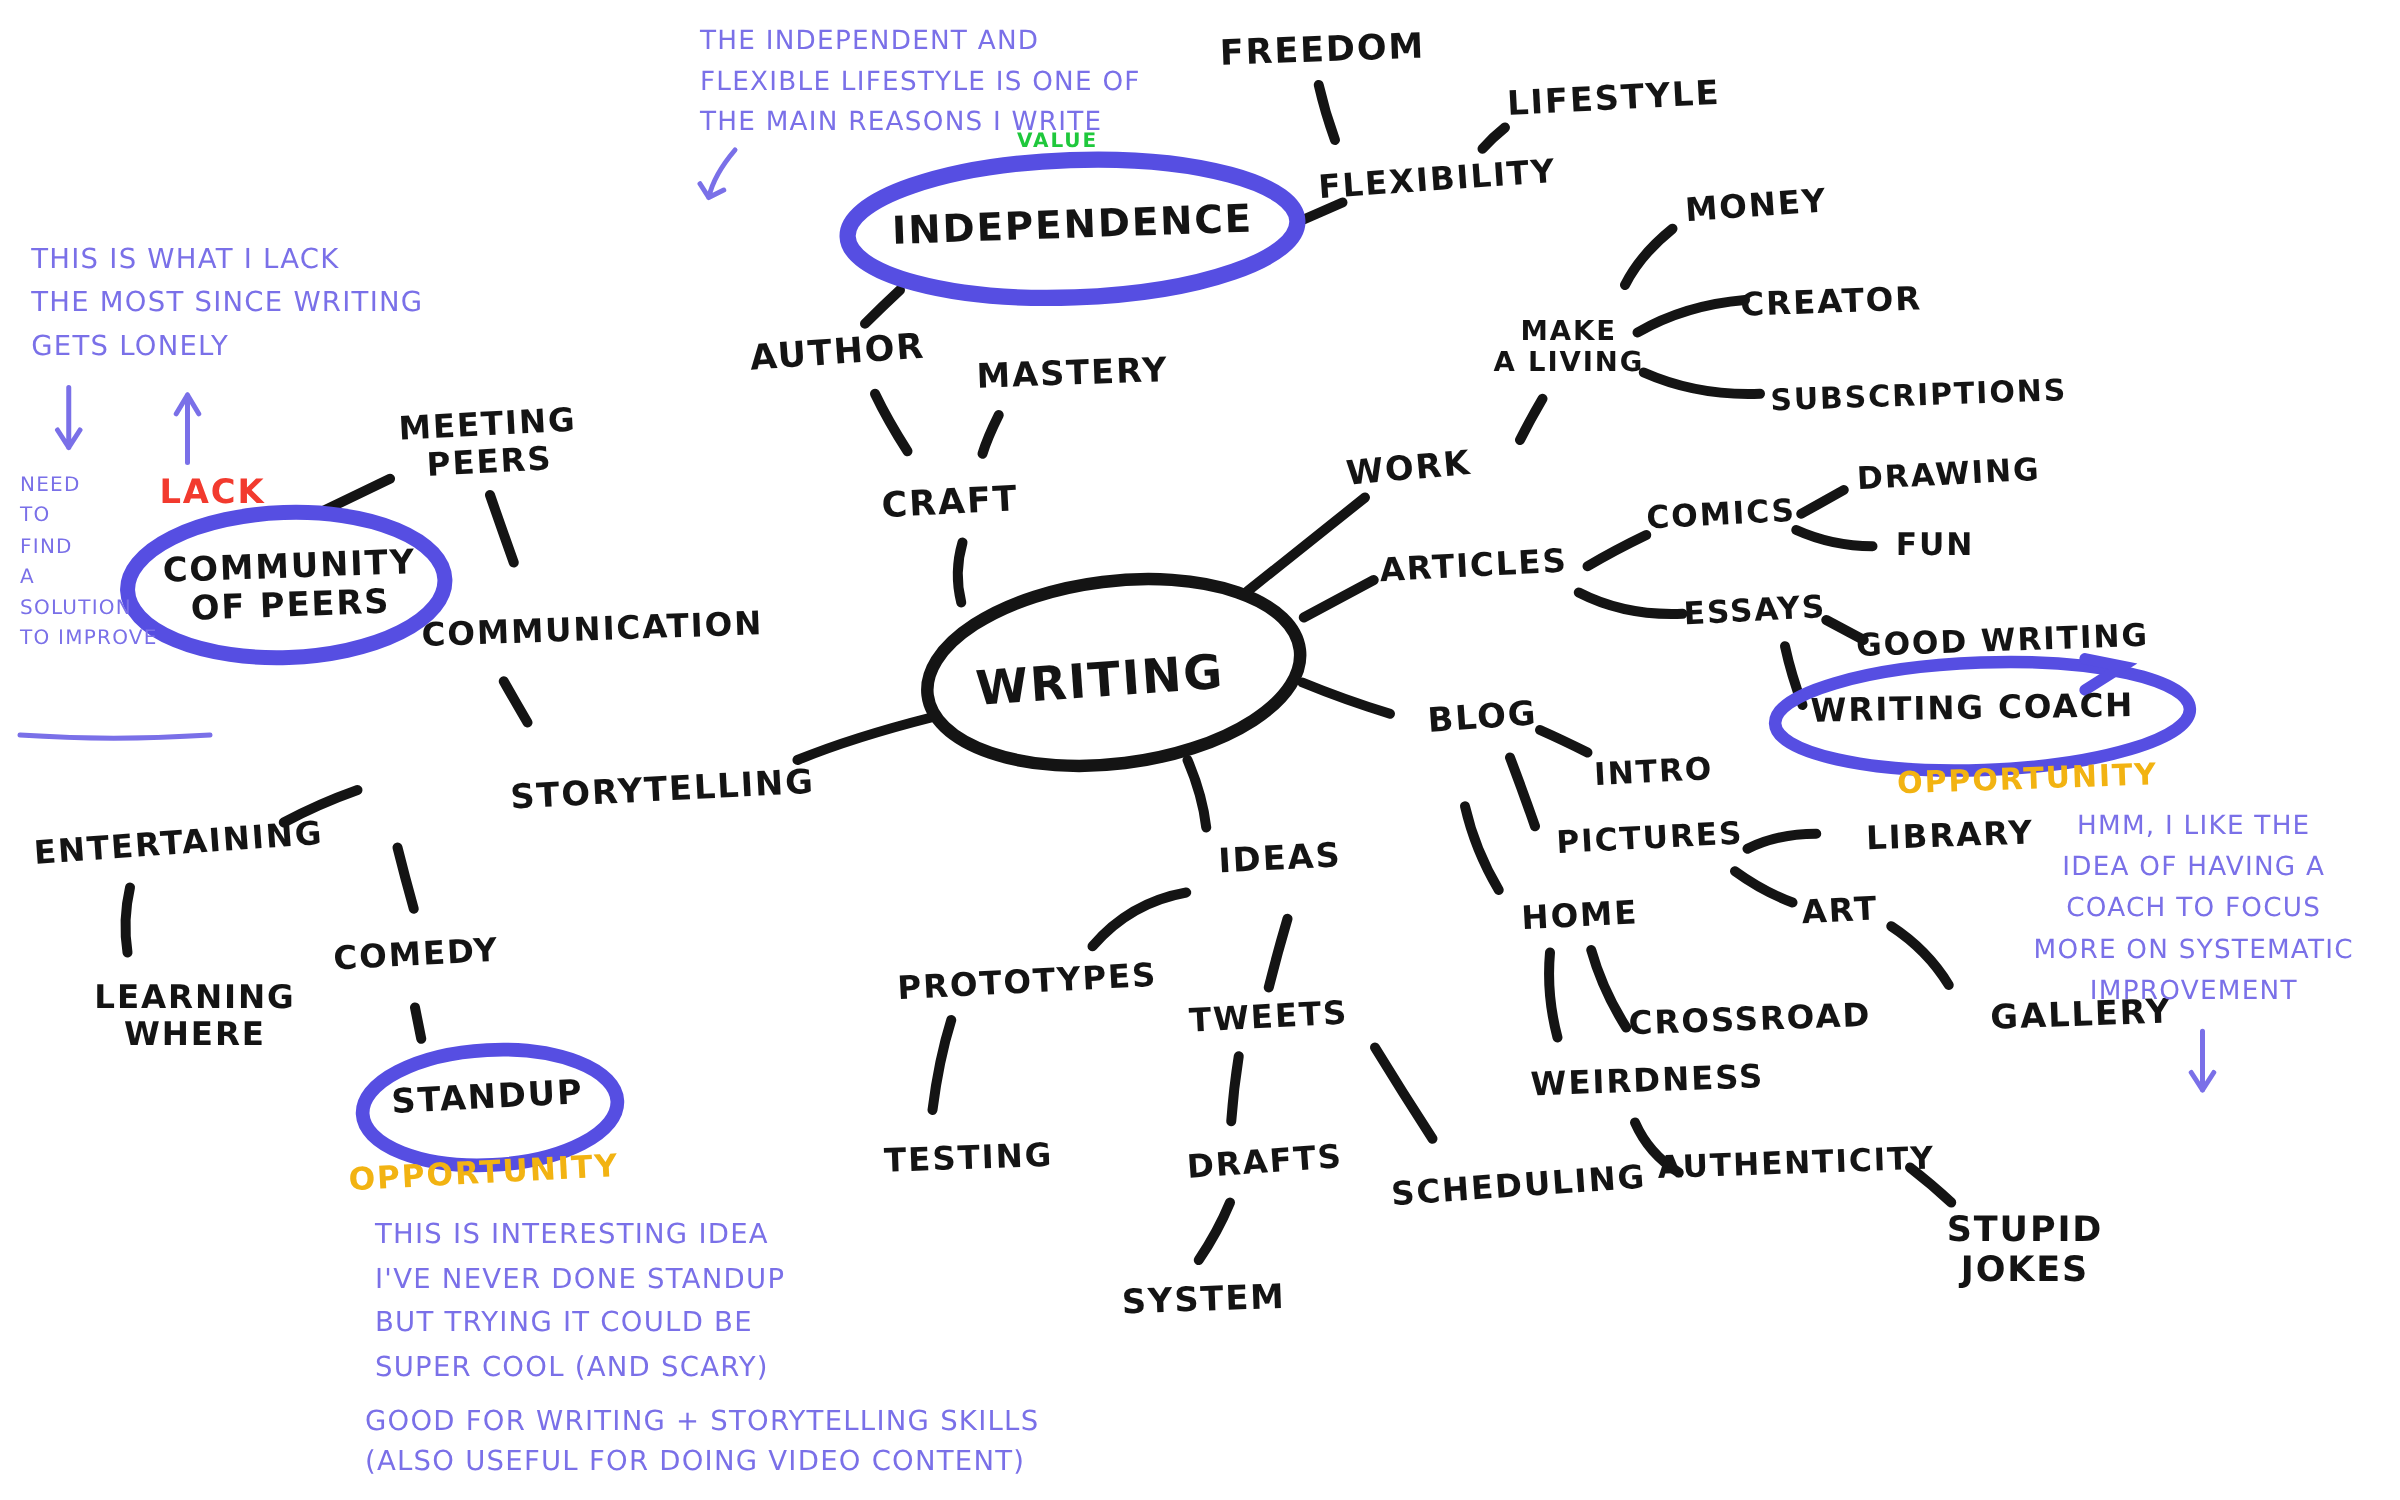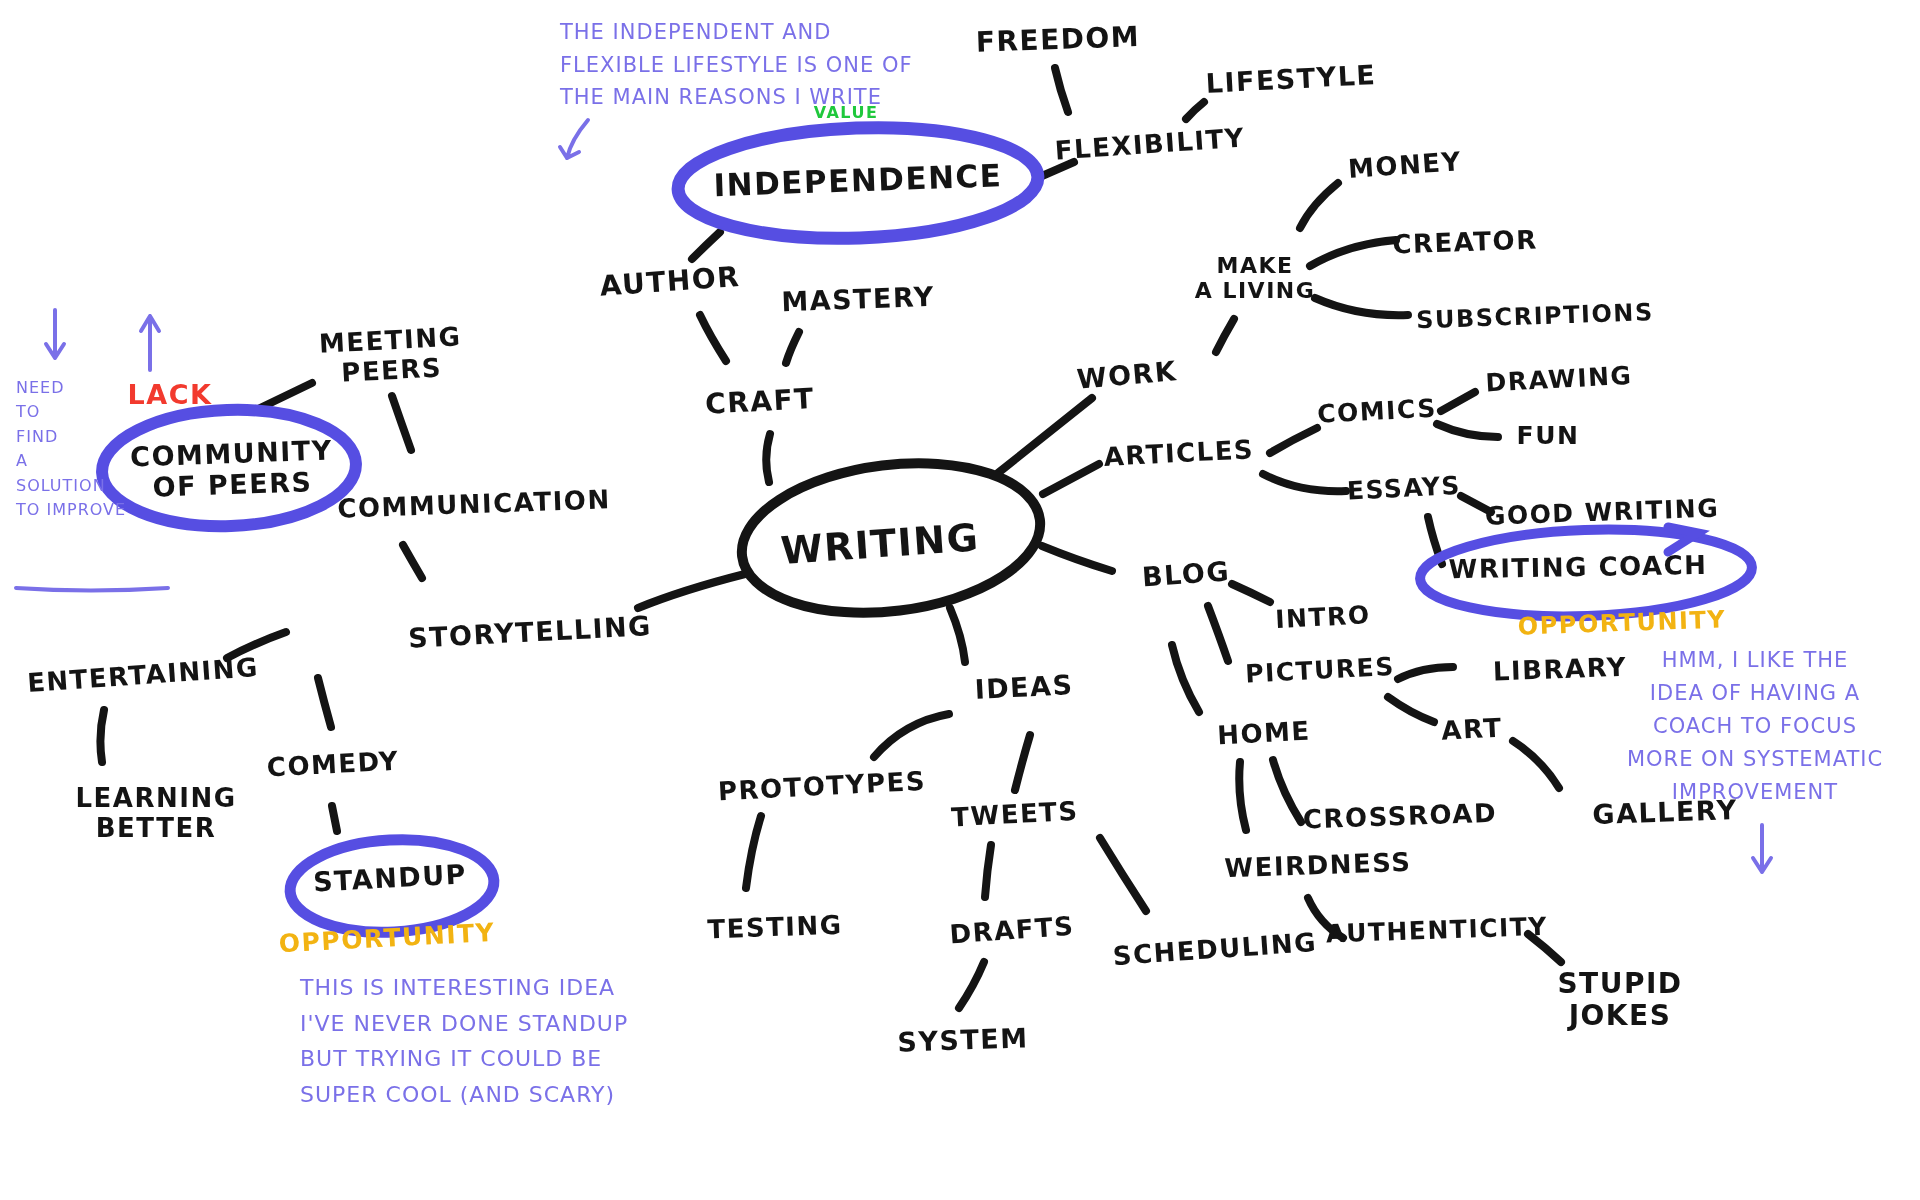--- a/index.html
+++ b/index.html
@@ -141,38 +141,43 @@
   <div class="node" style="left:1215px;top:950px;font-size:26px;transform:translate(-50%,-50%) rotate(-4deg);">SCHEDULING</div>
 
   <div class="node" style="left:530px;top:632px;font-size:27px;transform:translate(-50%,-50%) rotate(-3deg);">STORYTELLING</div>
   <div class="node" style="left:474px;top:505px;font-size:26px;transform:translate(-50%,-50%) rotate(-2deg);">COMMUNICATION</div>
   <div class="node" style="left:391px;top:356px;font-size:26px;transform:translate(-50%,-50%) rotate(-3deg);">MEETING
 PEERS</div>
   <div class="node" style="left:232px;top:469px;font-size:27px;transform:translate(-50%,-50%) rotate(-2deg);">COMMUNITY
 OF PEERS</div>
   <div class="node" style="left:143px;top:676px;font-size:26px;transform:translate(-50%,-50%) rotate(-4deg);">ENTERTAINING</div>
   <div class="node" style="left:156px;top:814px;font-size:26px;">LEARNING
-BETTER</div>
+WHERE</div>
   <div class="node" style="left:333px;top:765px;font-size:26px;transform:translate(-50%,-50%) rotate(-3deg);">COMEDY</div>
   <div class="node" style="left:390px;top:878px;font-size:27px;transform:translate(-50%,-50%) rotate(-3deg);">STANDUP</div>
   <div class="badge yellow" style="left:387px;top:938px;font-size:25px;transform:translate(-50%,-50%) rotate(-3deg);">OPPORTUNITY</div>
   <div class="badge red" style="left:170px;top:394px;font-size:27px;">LACK</div>
 
   <div class="note" style="left:560px;top:16px;">THE INDEPENDENT AND
 FLEXIBLE LIFESTYLE IS ONE OF
 THE MAIN REASONS I WRITE</div>
+  <div class="note" style="left:25px;top:190px;font-size:22px;line-height:1.6;">THIS IS WHAT I LACK
+THE MOST SINCE WRITING
+GETS LONELY</div>
   <div class="note" style="left:16px;top:376px;font-size:16px;line-height:1.53;">NEED
 TO
 FIND
 A
 SOLUTION
 TO IMPROVE</div>
   <div class="note" style="left:300px;top:970px;font-size:22px;line-height:1.62;">THIS IS INTERESTING IDEA
 I'VE NEVER DONE STANDUP
 BUT TRYING IT COULD BE
 SUPER COOL (AND SCARY)</div>
+  <div class="note" style="left:292px;top:1122px;font-size:22px;line-height:1.45;">GOOD FOR WRITING + STORYTELLING SKILLS
+(ALSO USEFUL FOR DOING VIDEO CONTENT)</div>
   <div class="note" style="left:1600px;top:644px;width:310px;text-align:center;line-height:1.57;">HMM, I LIKE THE
 IDEA OF HAVING A
 COACH TO FOCUS
 MORE ON SYSTEMATIC
 IMPROVEMENT</div>
 
 </div>
 
 </body></html>

